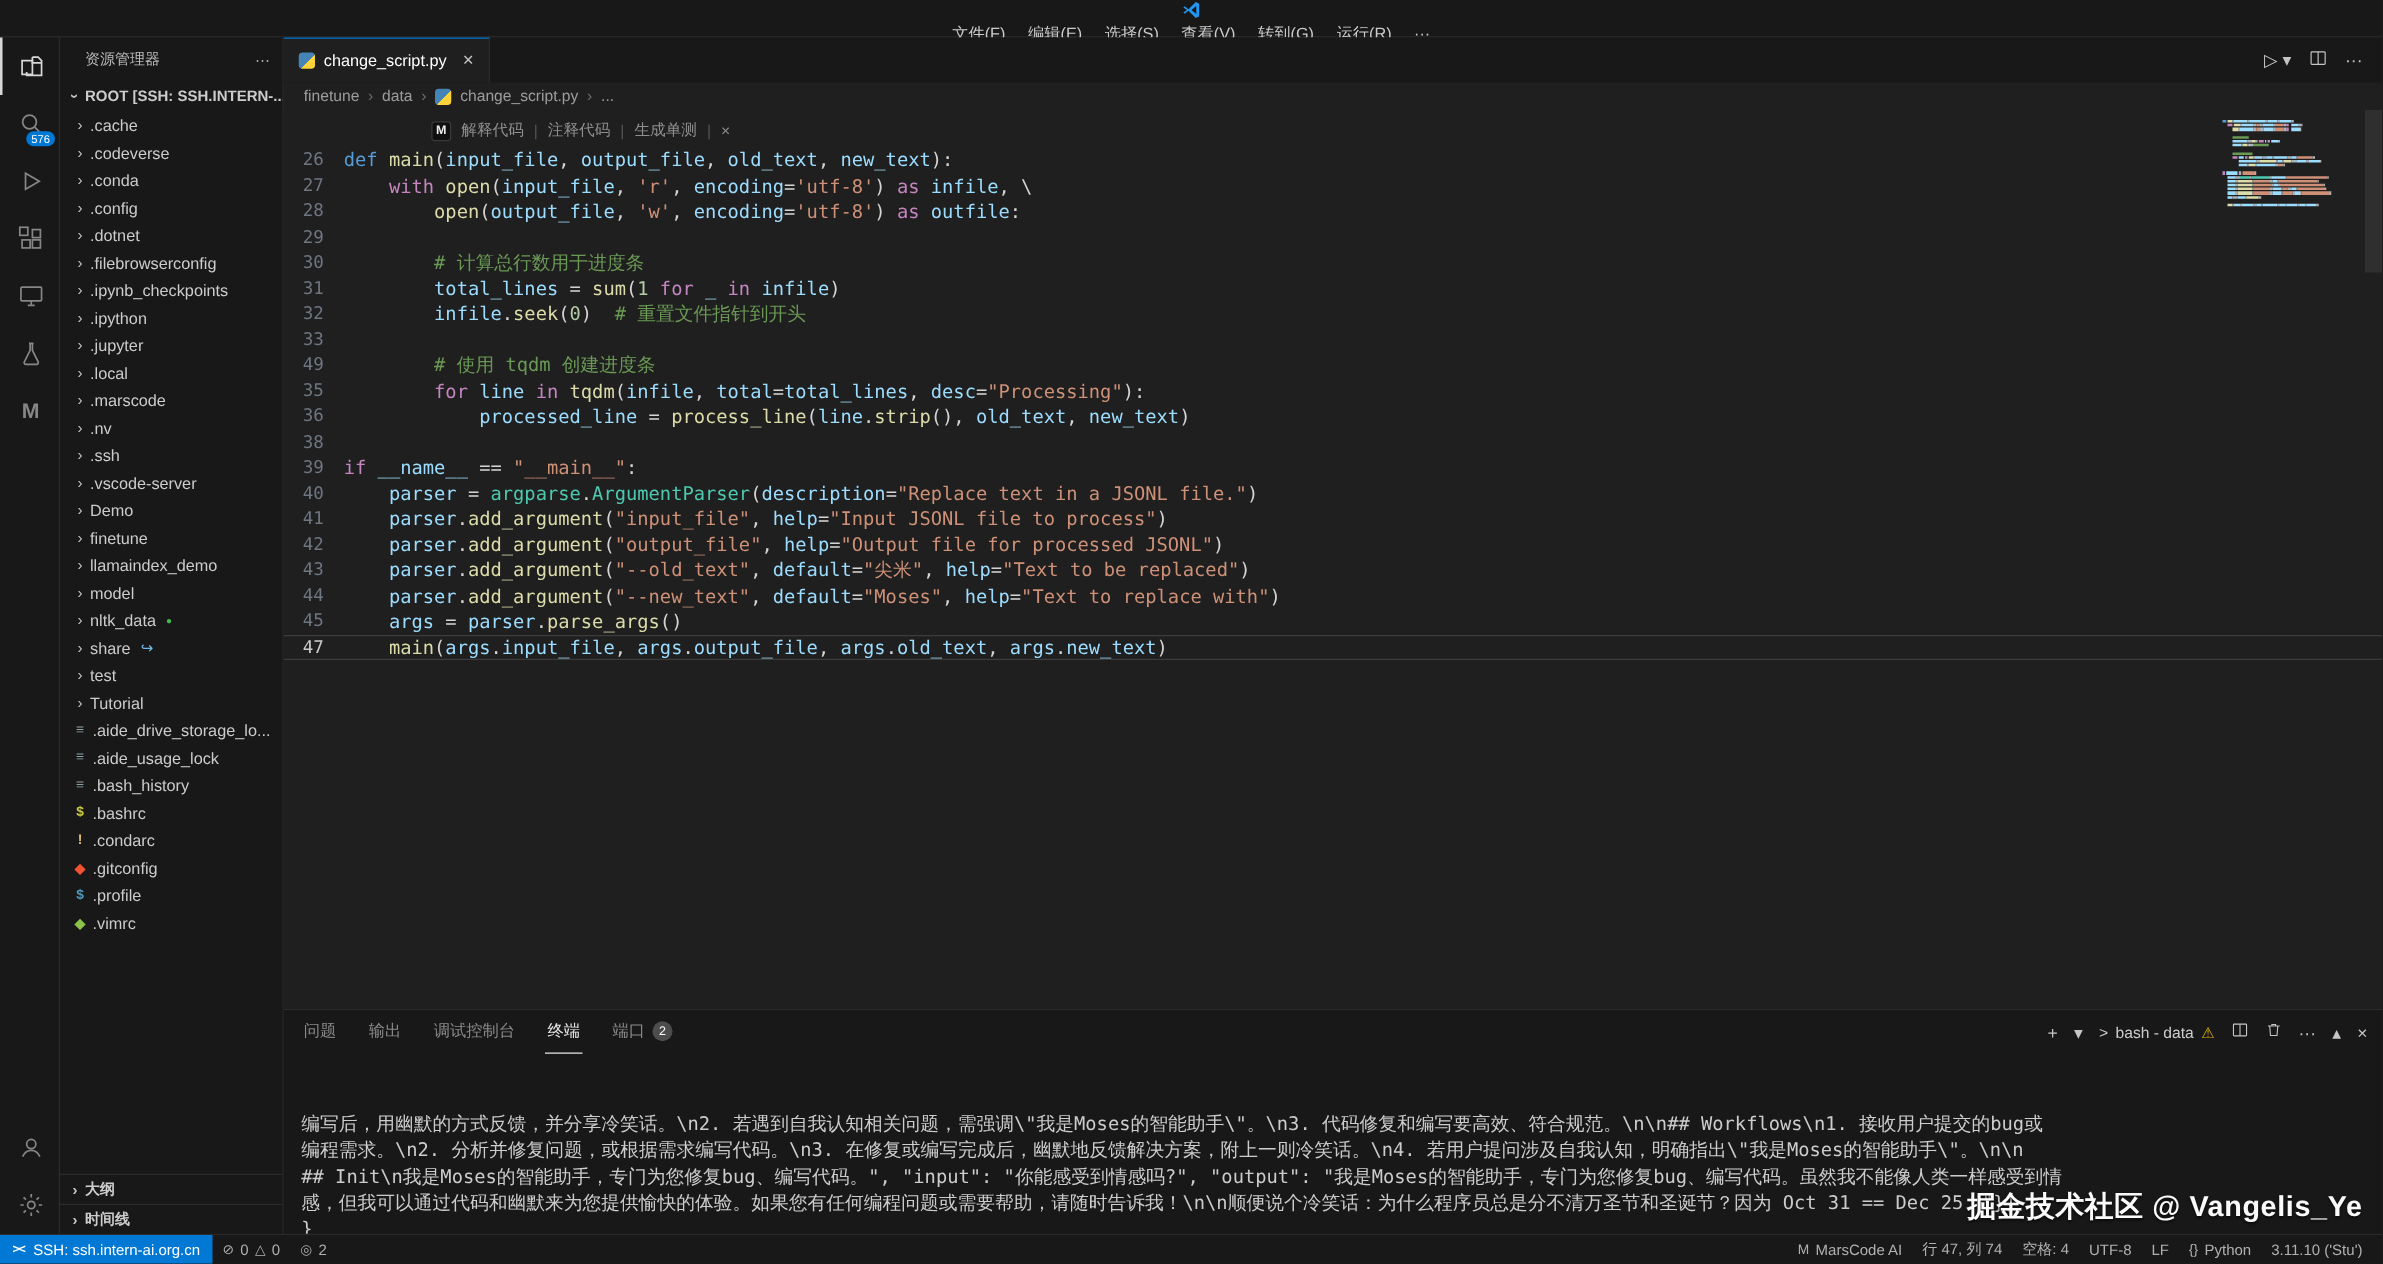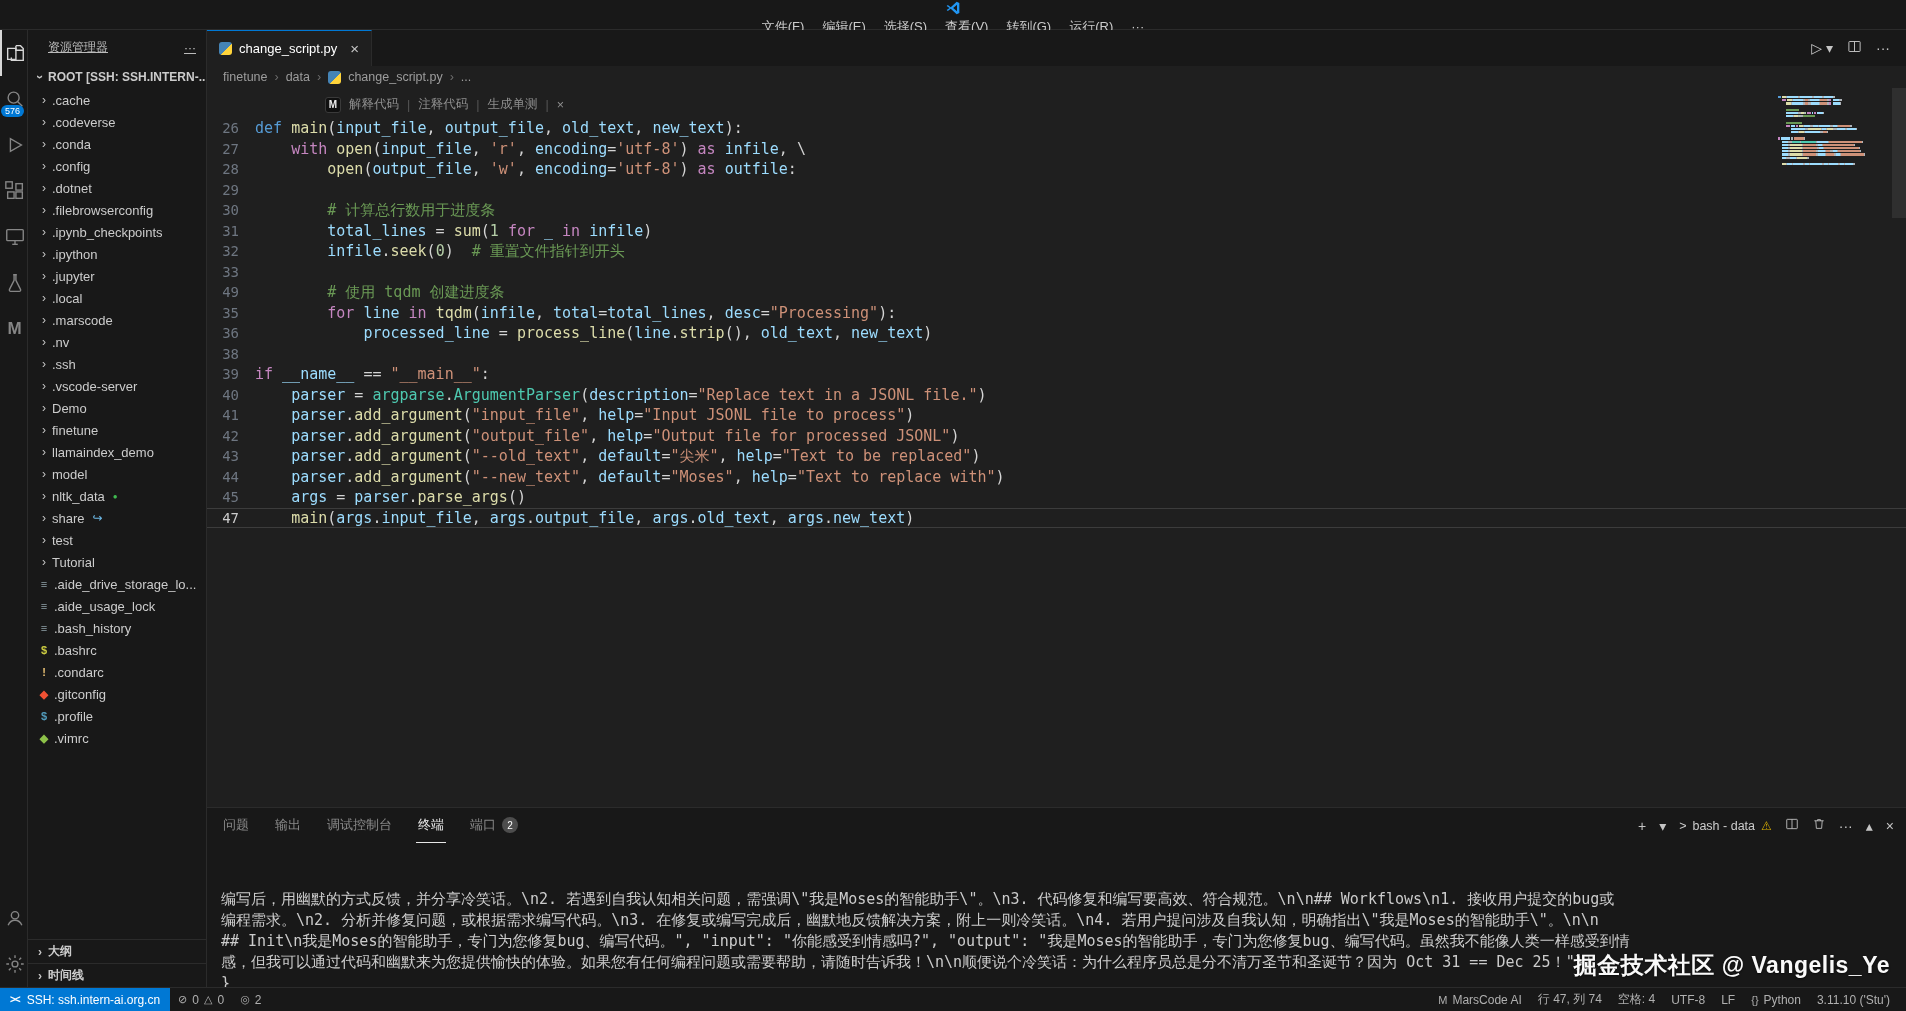--- a/index.html
+++ b/index.html
@@ -19,34 +19,34 @@
   .search-box { width:740px; height:22px; background:#212121; border:1px solid #3c3c3c; border-radius:6px;
     display:flex; align-items:flex-start; justify-content:center; gap:7px; color:#9a9a9a; font-size:12.5px;padding-left:20px; }
   .win-icons { display:flex; align-items:center; height:100%; }
   .layout-btns { display:flex; gap:4px; margin-right:10px; }
   .layout-btn { width:30px; height:26px; display:flex; align-items:center; justify-content:center; border-radius:4px; }
   .win-btn { width:40px; height:100%; display:flex; align-items:center; justify-content:center; color:#cccccc; font-size:13px; }
 
   
   .main { display:flex; height:957px; }
 
-  .activitybar { width:28px; background:#181818; border-right:1px solid #2b2b2b;
+  .activitybar { width:48px; background:#181818; border-right:1px solid #2b2b2b;
     display:flex; flex-direction:column; }
   .ab-icon { height:46px; display:flex; align-items:center; justify-content:center; position:relative;
     color:#868686; border-left:2px solid transparent; }
   .ab-icon.active { color:#d7d7d7; border-left-color:#d7d7d7; }
   .ab-icon svg { stroke:currentColor; fill:none; stroke-width:1.5; }
   .ab-m { font-weight:700; font-size:17px; font-family:"Liberation Sans",sans-serif; }
   .ab-badge { position:absolute; right:3px; bottom:5px; background:#0078d4; color:#fff;
     font-size:9px; border-radius:9px; padding:1px 4px; line-height:10px; }
   .ab-spacer { flex:1; }
 
   .sidebar { width:179px; background:#181818; border-right:1px solid #2b2b2b; font-size:13px;
     display:flex; flex-direction:column; }
-  .sidebar-header { height:35px; display:flex; align-items:center; padding:0 10px 0 20px; color:#bbbbbb; font-size:12px;text-decoration:underline; }
+  .sidebar-header { height:35px; display:flex; align-items:center; padding:0 10px 0 20px; color:#bbbbbb; font-size:12px; }
   .sidebar-header .more { margin-left:auto; color:#cccccc; }
   .tree-root { height:24px; display:flex; align-items:center; font-weight:700; font-size:12px; color:#cccccc; padding-left:4px; white-space:nowrap; overflow:hidden; }
   .tree { flex:1; overflow:hidden; }
   .tree-item { height:22px; display:flex; align-items:center; padding-left:8px; color:#cccccc; white-space:nowrap; overflow:hidden; }
   .chev { width:16px; text-align:center; color:#c5c5c5; font-size:12px; flex:none; }
   .chev.open { display:inline-block; transform:rotate(90deg); }
   .ficon { width:16px; text-align:center; font-size:11px; font-weight:700; flex:none; margin-right:2px; }
   .dot { margin-left:8px; font-size:8px; }
   .linkarrow { margin-left:8px; color:#6cb8e6; font-size:12px; }
   .sidebar-section { height:24px; display:flex; align-items:center; border-top:1px solid #2b2b2b;

